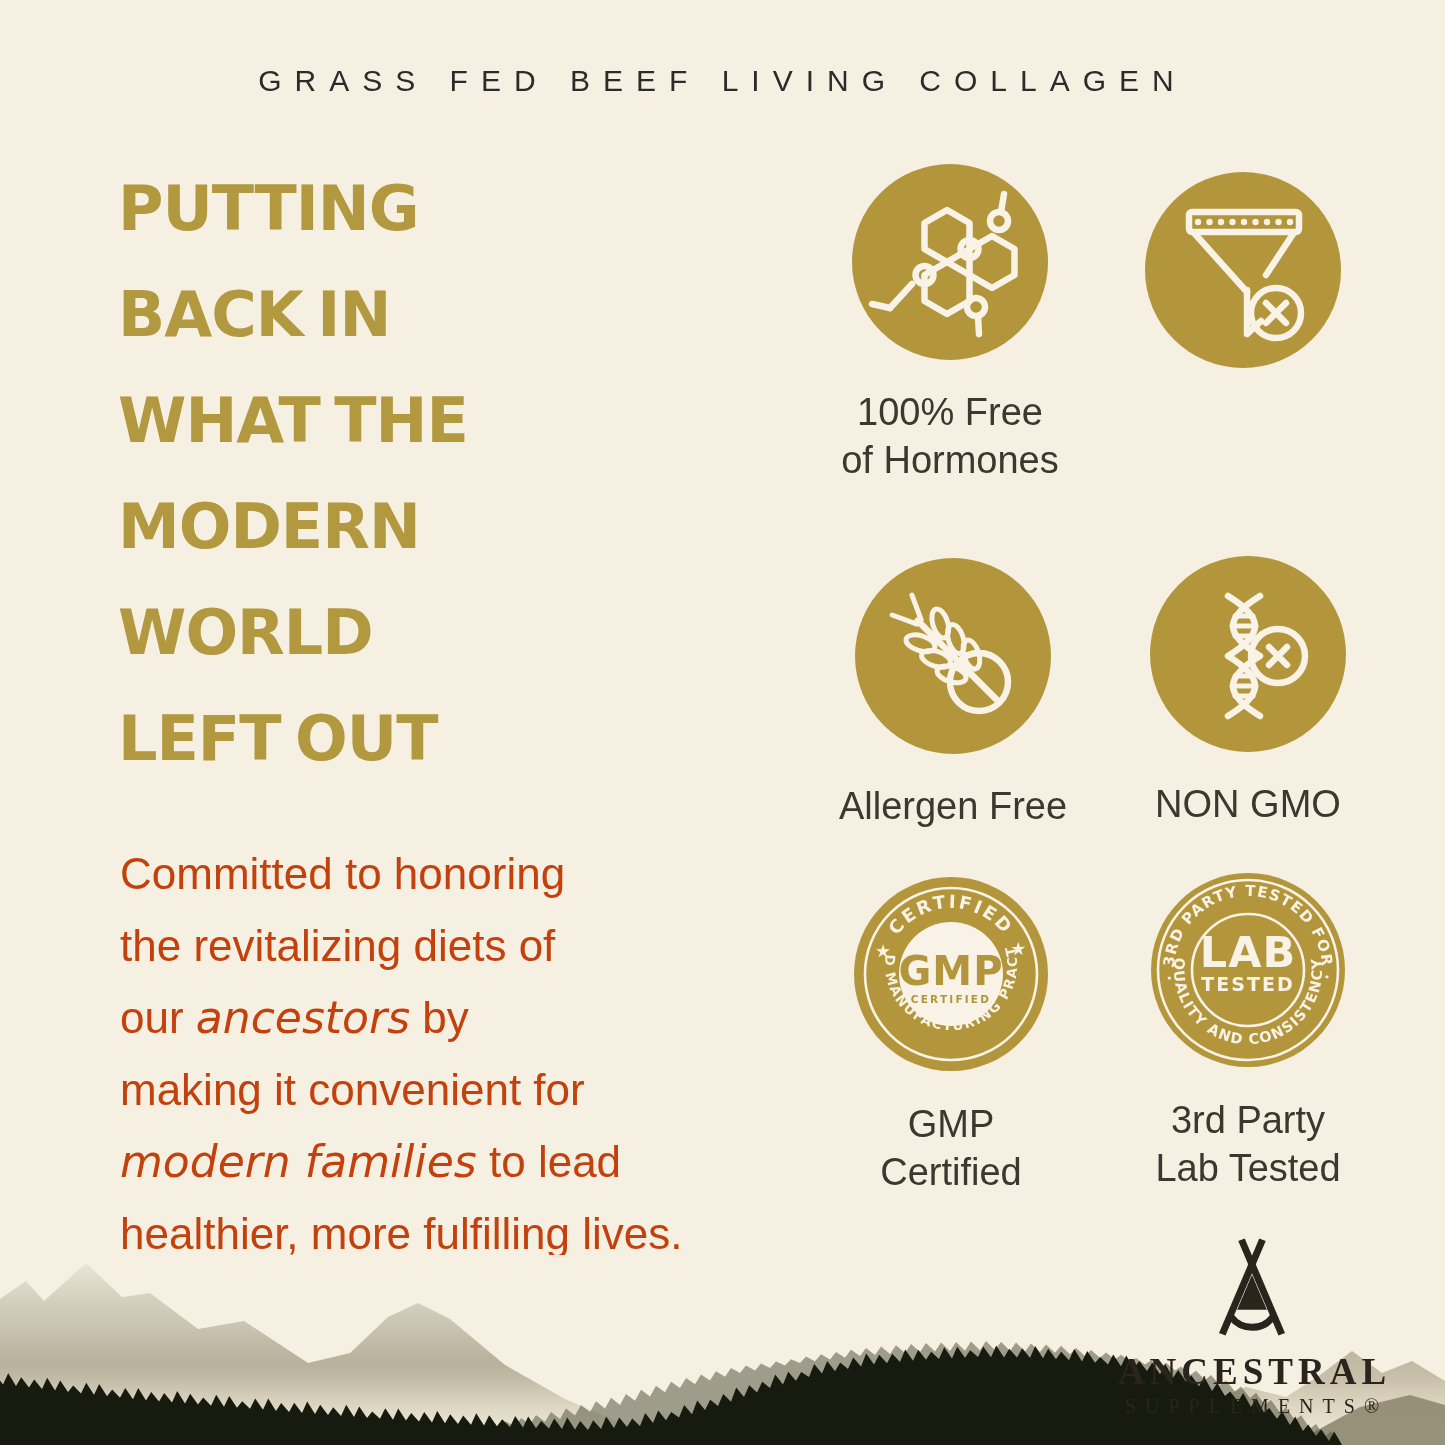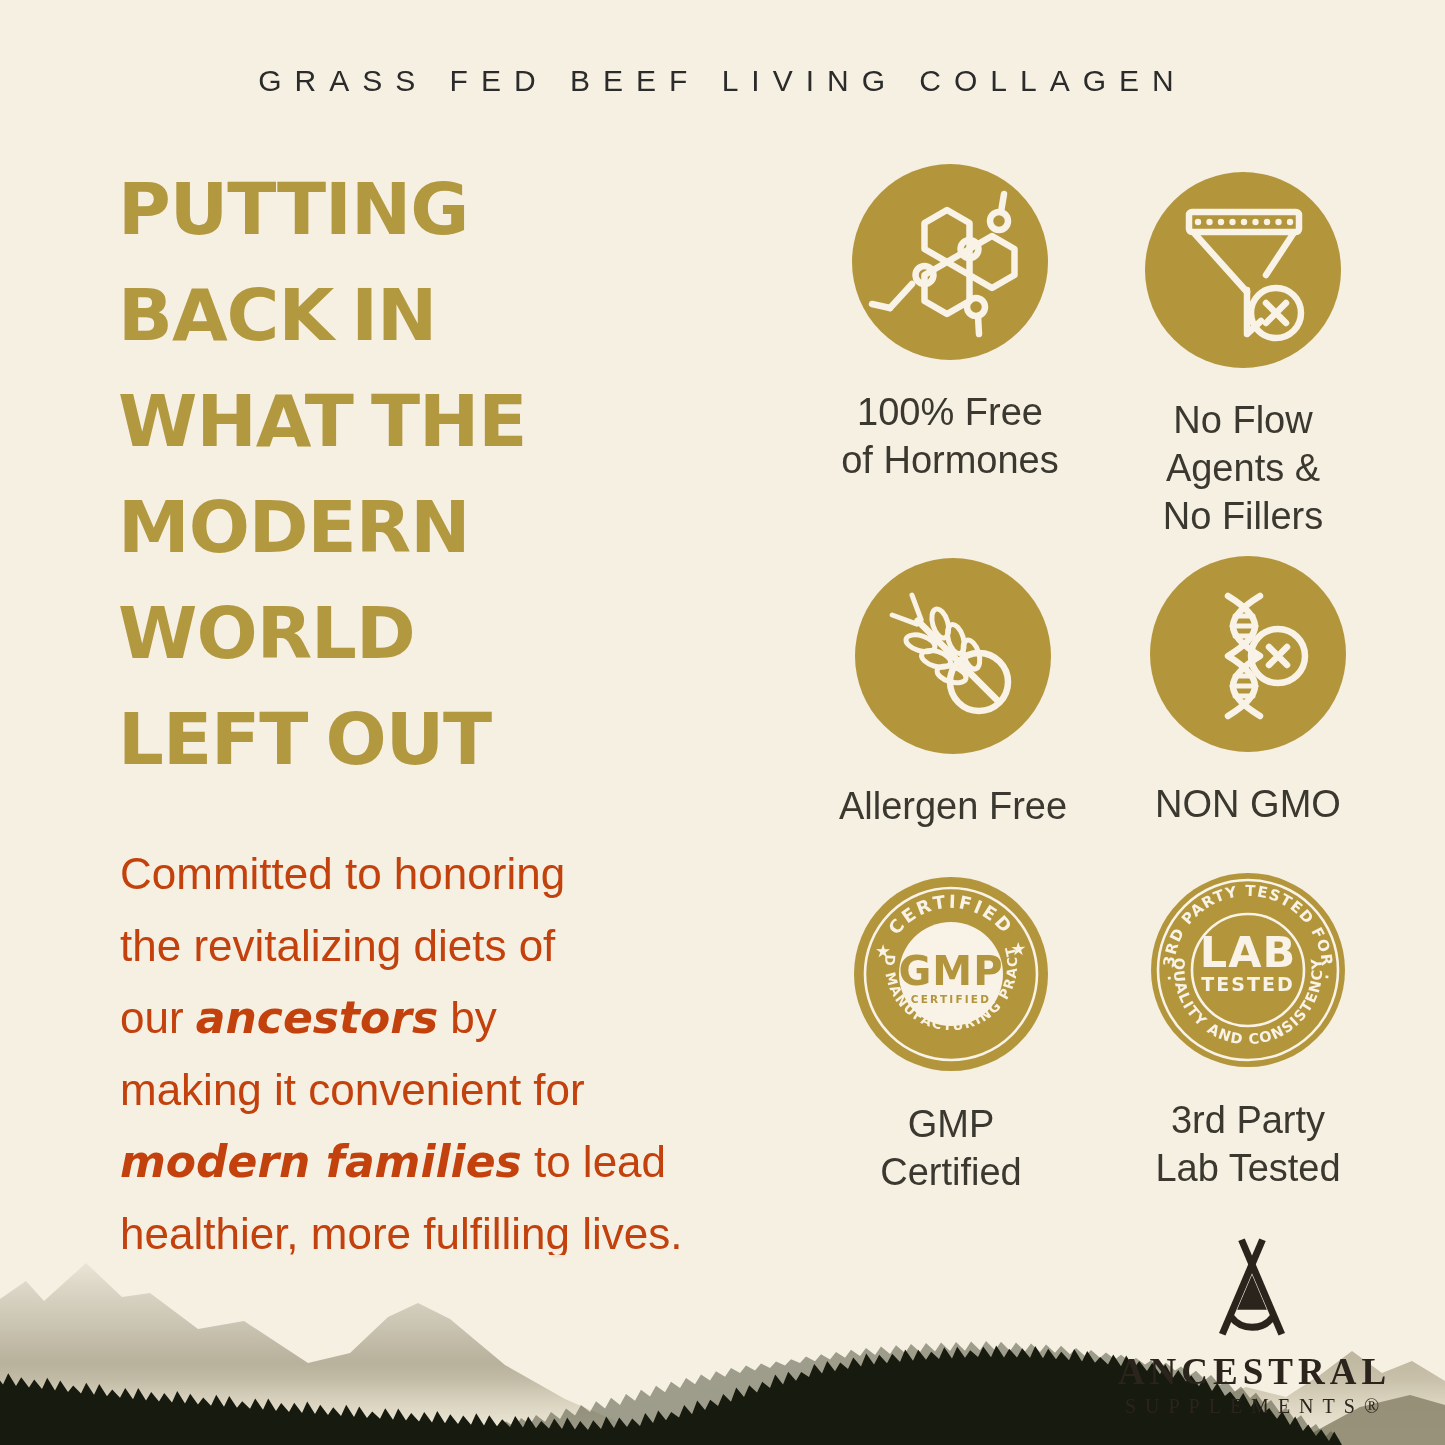--- a/index.html
+++ b/index.html
@@ -15,26 +15,26 @@
   *{margin:0;padding:0;box-sizing:border-box;}
   body{background:#ddd;}
   .page{position:relative;width:1445px;height:1445px;background:var(--background);
         overflow:hidden;font-family:"Liberation Sans",sans-serif;color:var(--ink);}
   
   .top-title{position:absolute;top:64px;left:0;width:100%;text-align:center;
     font-size:30px;font-weight:400;letter-spacing:13px;color:#2b2b2b;}
   
   .headline{position:absolute;left:118px;top:156px;
     font-family:"DejaVu Sans","Liberation Sans",sans-serif;
-    font-weight:bold;font-size:72px;line-height:106px;letter-spacing:-1px;
+    font-weight:bold;font-size:62px;line-height:106px;letter-spacing:-1px;
     word-spacing:-6px;color:var(--headline_gold);}
   
   .paragraph{position:absolute;left:120px;top:838px;width:710px;
     font-size:44px;line-height:72px;color:#c2410c;}
-  .bi{font-family:"DejaVu Sans",sans-serif;font-weight:bold;font-style:italic;}
+  .bi{font-family:"DejaVu Sans",sans-serif;font-weight:normal;font-style:italic;}
   
   .cell{position:absolute;width:330px;display:flex;flex-direction:column;align-items:center;}
   .c1{left:785px;top:164px;} .c2{left:1078px;top:172px;}
   .c3{left:788px;top:558px;} .c4{left:1083px;top:556px;}
   .c5{left:786px;top:876px;} .c6{left:1083px;top:872px;}
   .cell svg{width:196px;height:196px;display:block;}
   .caption{margin-top:28px;text-align:center;font-size:38px;line-height:48px;
     color:var(--caption_ink);white-space:pre-line;}
   
   .goldfill{fill:var(--gold_circle);}
@@ -117,23 +117,20 @@
         <circle class="creamfill" cx="110.5" cy="50" r="3.2"></circle>
       <circle class="creamfill" cx="122" cy="50" r="3.2"></circle>
         <circle class="creamfill" cx="133.5" cy="50" r="3.2"></circle>
       <circle class="creamfill" cx="145" cy="50" r="3.2"></circle>
       <path class="ink" d="M50 62 L102 120"></path>
       <path class="ink" d="M148 62 L121 103"></path>
       <path class="ink" d="M102 118 L102 162 L116 149"></path>
       <circle class="ink goldfill" cx="131" cy="141" r="25"></circle>
       <path class="ink" d="M121 131 L141 151 M141 131 L121 151"></path>
     </svg>
-    <div class="caption">No Flow
-Agents &amp;
-No Fillers</div>
   </div>
 
   <div class="cell c3">
     <svg viewBox="0 0 196 196">
       <circle cx="98" cy="98" r="98" class="goldfill"></circle>
       <g transform="rotate(-45 98 98)">
         <line class="ink" x1="98" y1="158" x2="98" y2="48"></line>
         <line class="ink-thin" x1="95" y1="50" x2="84" y2="26"></line>
         <line class="ink-thin" x1="101" y1="50" x2="112" y2="26"></line>
         <ellipse class="ink-thin" cx="84" cy="66" rx="7.5" ry="15" transform="rotate(-28 84 66)"></ellipse>

